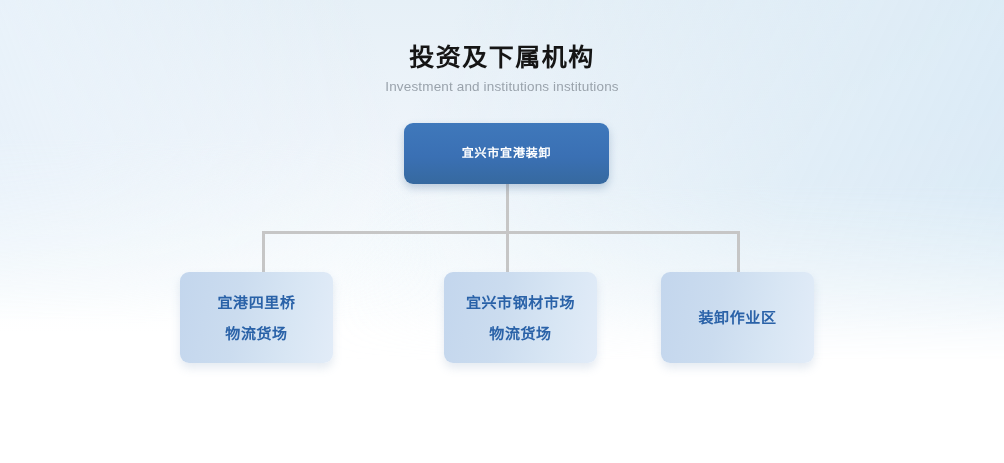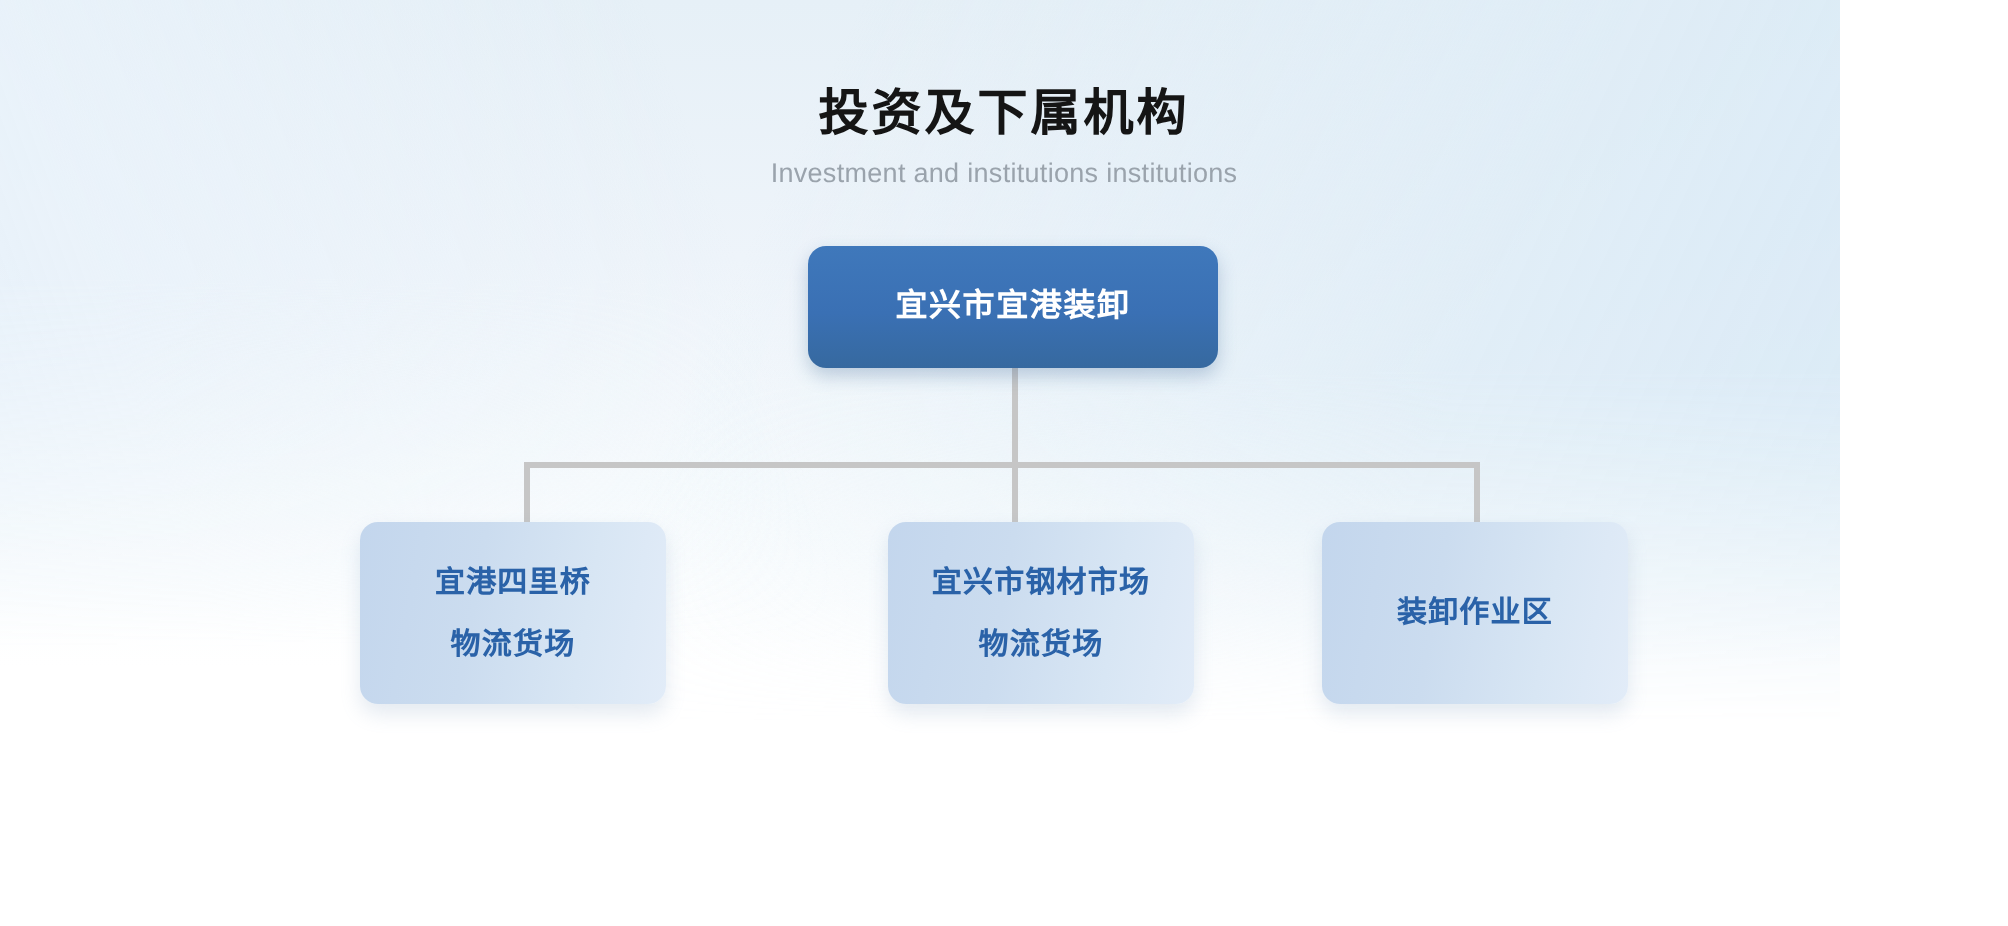--- a/index.html
+++ b/index.html
@@ -11,21 +11,21 @@
     width: 1004px;
     height: 463px;
     overflow: hidden;
     font-family: "Liberation Sans", "DejaVu Sans", sans-serif;
     background: #ffffff;
   }
 
   
   .stage {
     position: relative;
-    width: 920px;
+    width: 1004px;
     height: 463px;
     overflow: hidden;
     background: #ffffff;
   }
 
   
   .bg-layer {
     position: absolute;
     inset: 0;
     pointer-events: none;
@@ -124,30 +124,30 @@
   
   .node-root {
     left: 404px;
     top: 123px;
     width: 205px;
     height: 61px;
     background: linear-gradient(180deg, #3f78bb 0%, #3a70b4 55%, #36699f 100%);
     box-shadow: 0 4px 9px rgba(52,94,145,0.28);
   }
   .node-root .node-line {
-    font-size: 16px;
+    font-size: 12px;
     font-weight: 700;
     color: #ffffff;
     line-height: 23px;
     letter-spacing: 0.8px;
   }
 
   
   .node-child {
-    top: 261px;
+    top: 272px;
     width: 153px;
     height: 91px;
     background: linear-gradient(100deg, #c3d6ed 0%, #cbdcef 38%, #d8e6f4 72%, #e2ecf8 100%);
     box-shadow: 0 5px 10px rgba(120,150,185,0.20);
   }
   .node-child .node-line {
     font-size: 15px;
     font-weight: 700;
     color: #2a62a8;
     line-height: 31px;

